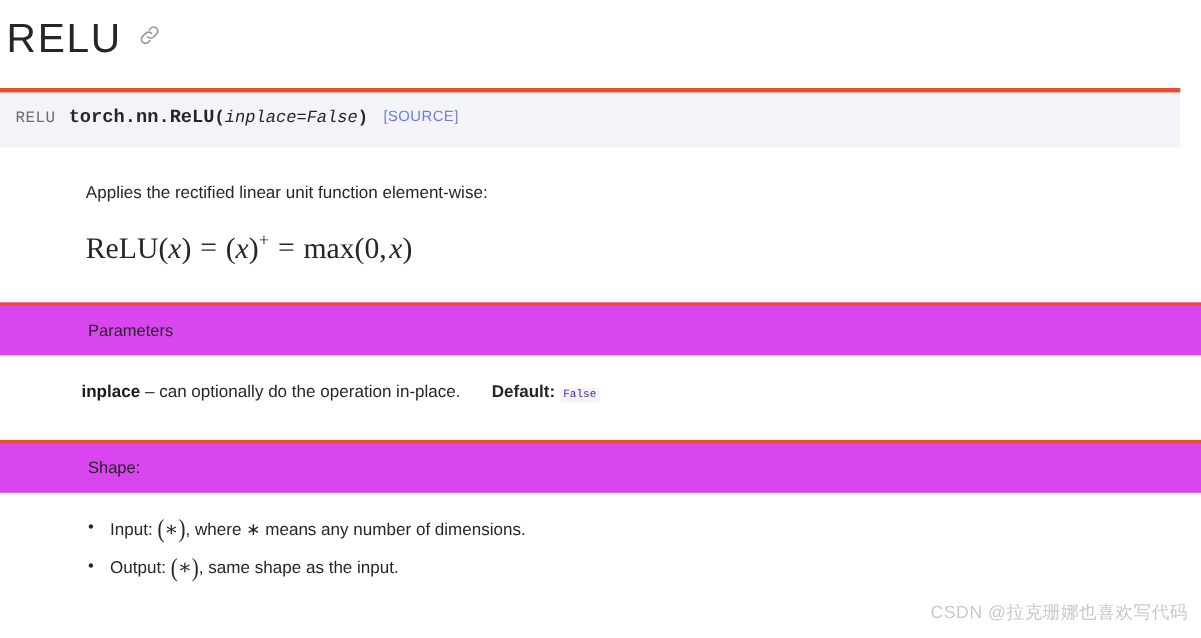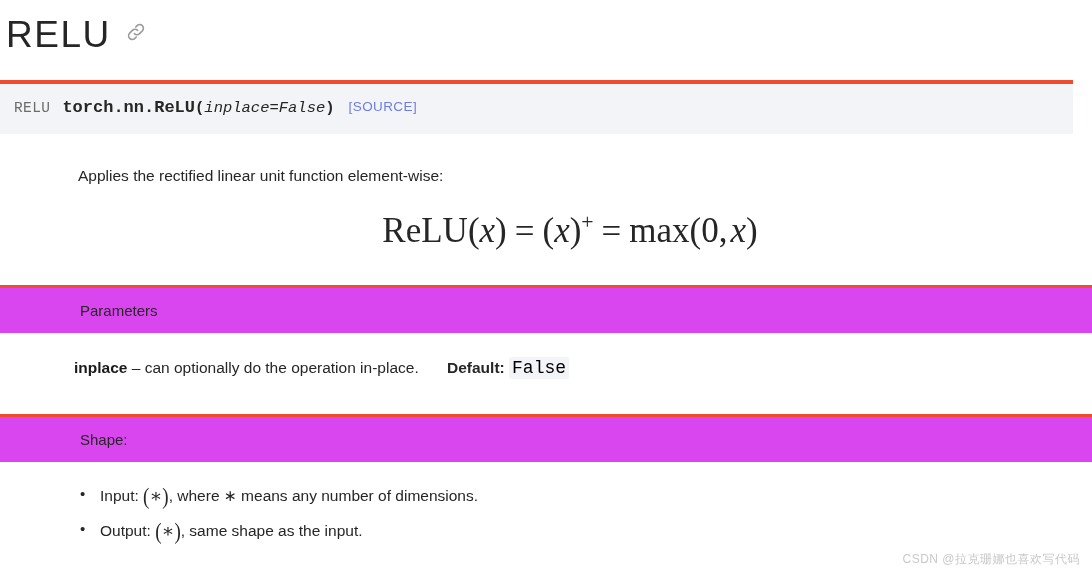--- a/index.html
+++ b/index.html
@@ -99,27 +99,26 @@
   }
   .desc {
     font-size: 15.5px;
     color: #262626;
     margin-top: 30px;
     line-height: 1.5;
   }
 
   .math-display {
     font-family: "Liberation Serif", "DejaVu Serif", serif;
-    font-size: 35px;
+    font-size: 27px;
     color: #262626;
     margin-top: 22px;
     margin-bottom: 0;
     line-height: 1.25;
     white-space: nowrap;
-    text-align: center;
   }
   .mi { font-style: italic; }
   .mo { font-style: normal; }
   .msup {
     font-size: 0.62em;
     vertical-align: 0.62em;
     font-style: normal;
   }
   .math-display .op { margin: 0 8px; }
 
@@ -140,22 +139,22 @@
     padding: 22px 0 0 74px;
     font-size: 15.5px;
     color: #262626;
     line-height: 1.5;
   }
   .param-name { font-weight: 700; color: #1a1a1a; }
   .dash { color: #262626; }
   .strong-default { font-weight: 700; margin-left: 24px; }
   code.literal {
     font-family: "Liberation Mono", "DejaVu Sans Mono", monospace;
-    font-size: 18px;
-    color: #000000;
+    font-size: 10px;
+    color: #4c1d95;
     background: #f3f4f7;
     padding: 1px 3px;
     border-radius: 2px;
   }
 
   ul.shape-list {
     list-style: none;
     margin: 0;
     padding: 0;
   }
@@ -183,21 +182,21 @@
   .math-inline .pr {
     display: inline-block;
     transform: scaleY(1.25);
   }
 
   
   .watermark {
     position: absolute;
     right: 12px;
     bottom: 12px;
-    font-size: 12px;
+    font-size: 16px;
     color: #c9c9c9;
     font-family: "Liberation Sans", sans-serif;
     letter-spacing: 0.5px;
     white-space: nowrap;
   }
 </style>
 </head>
 <body>
 
 <div class="page-title-row">

